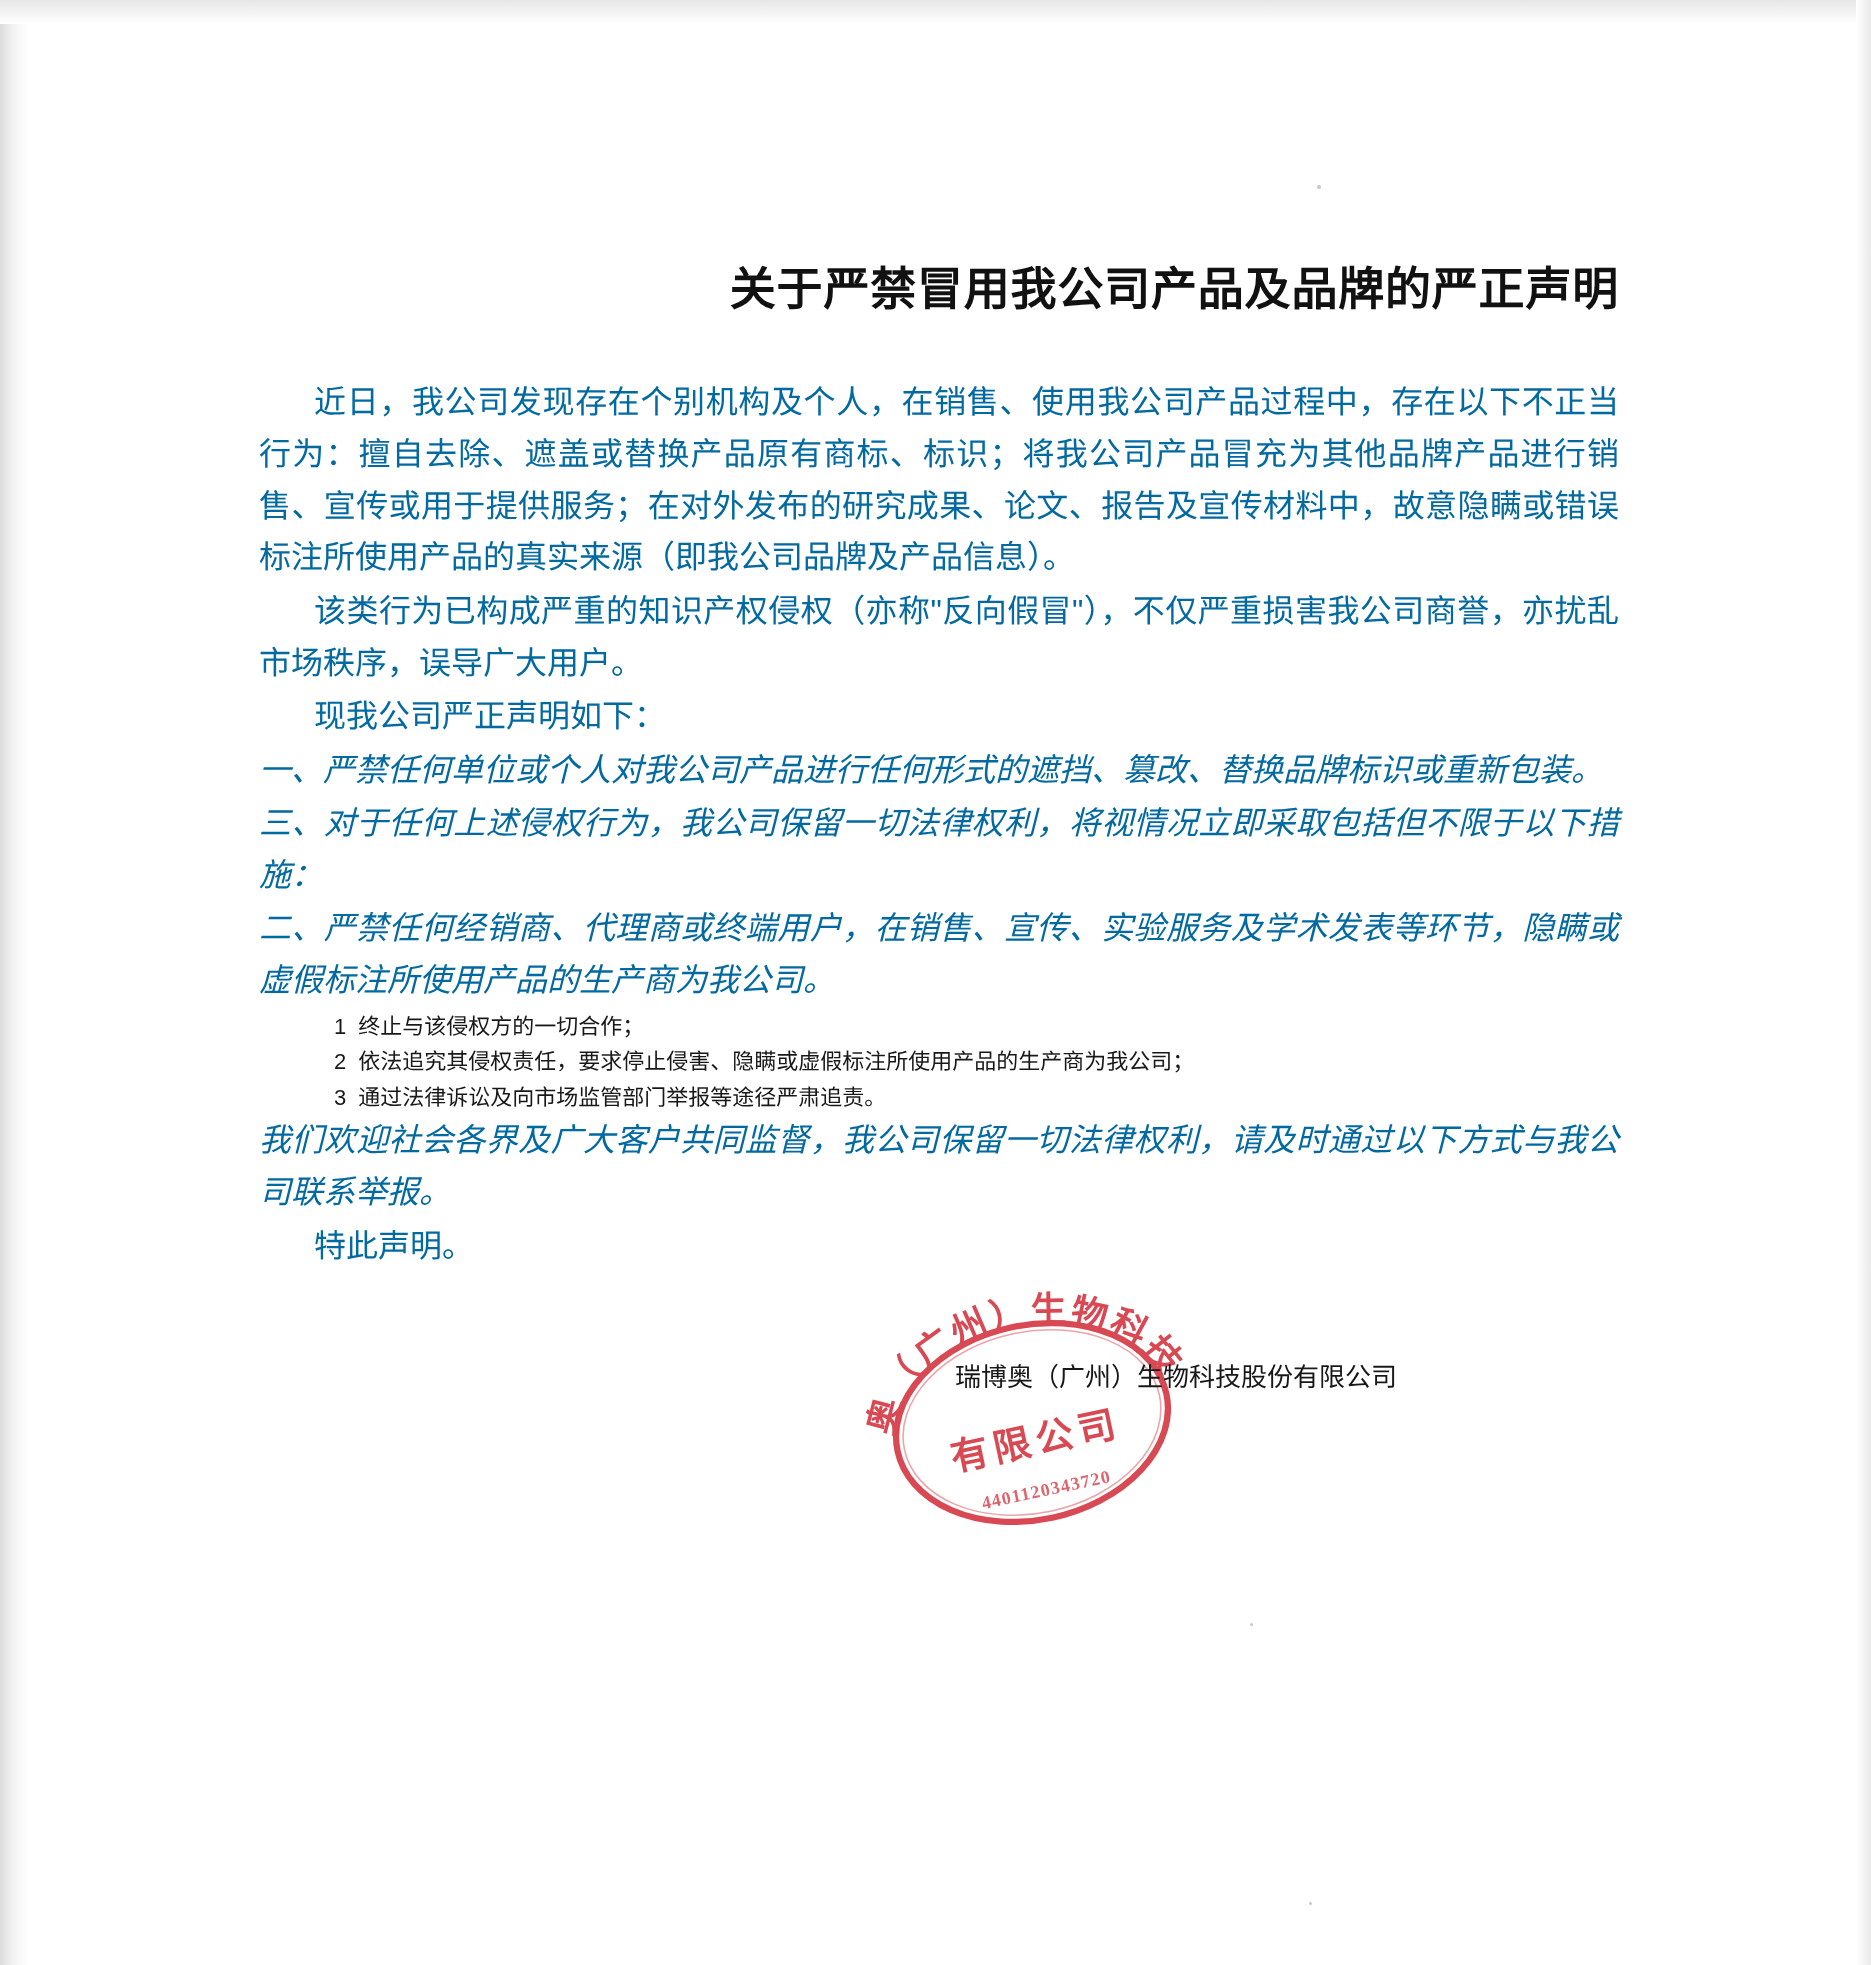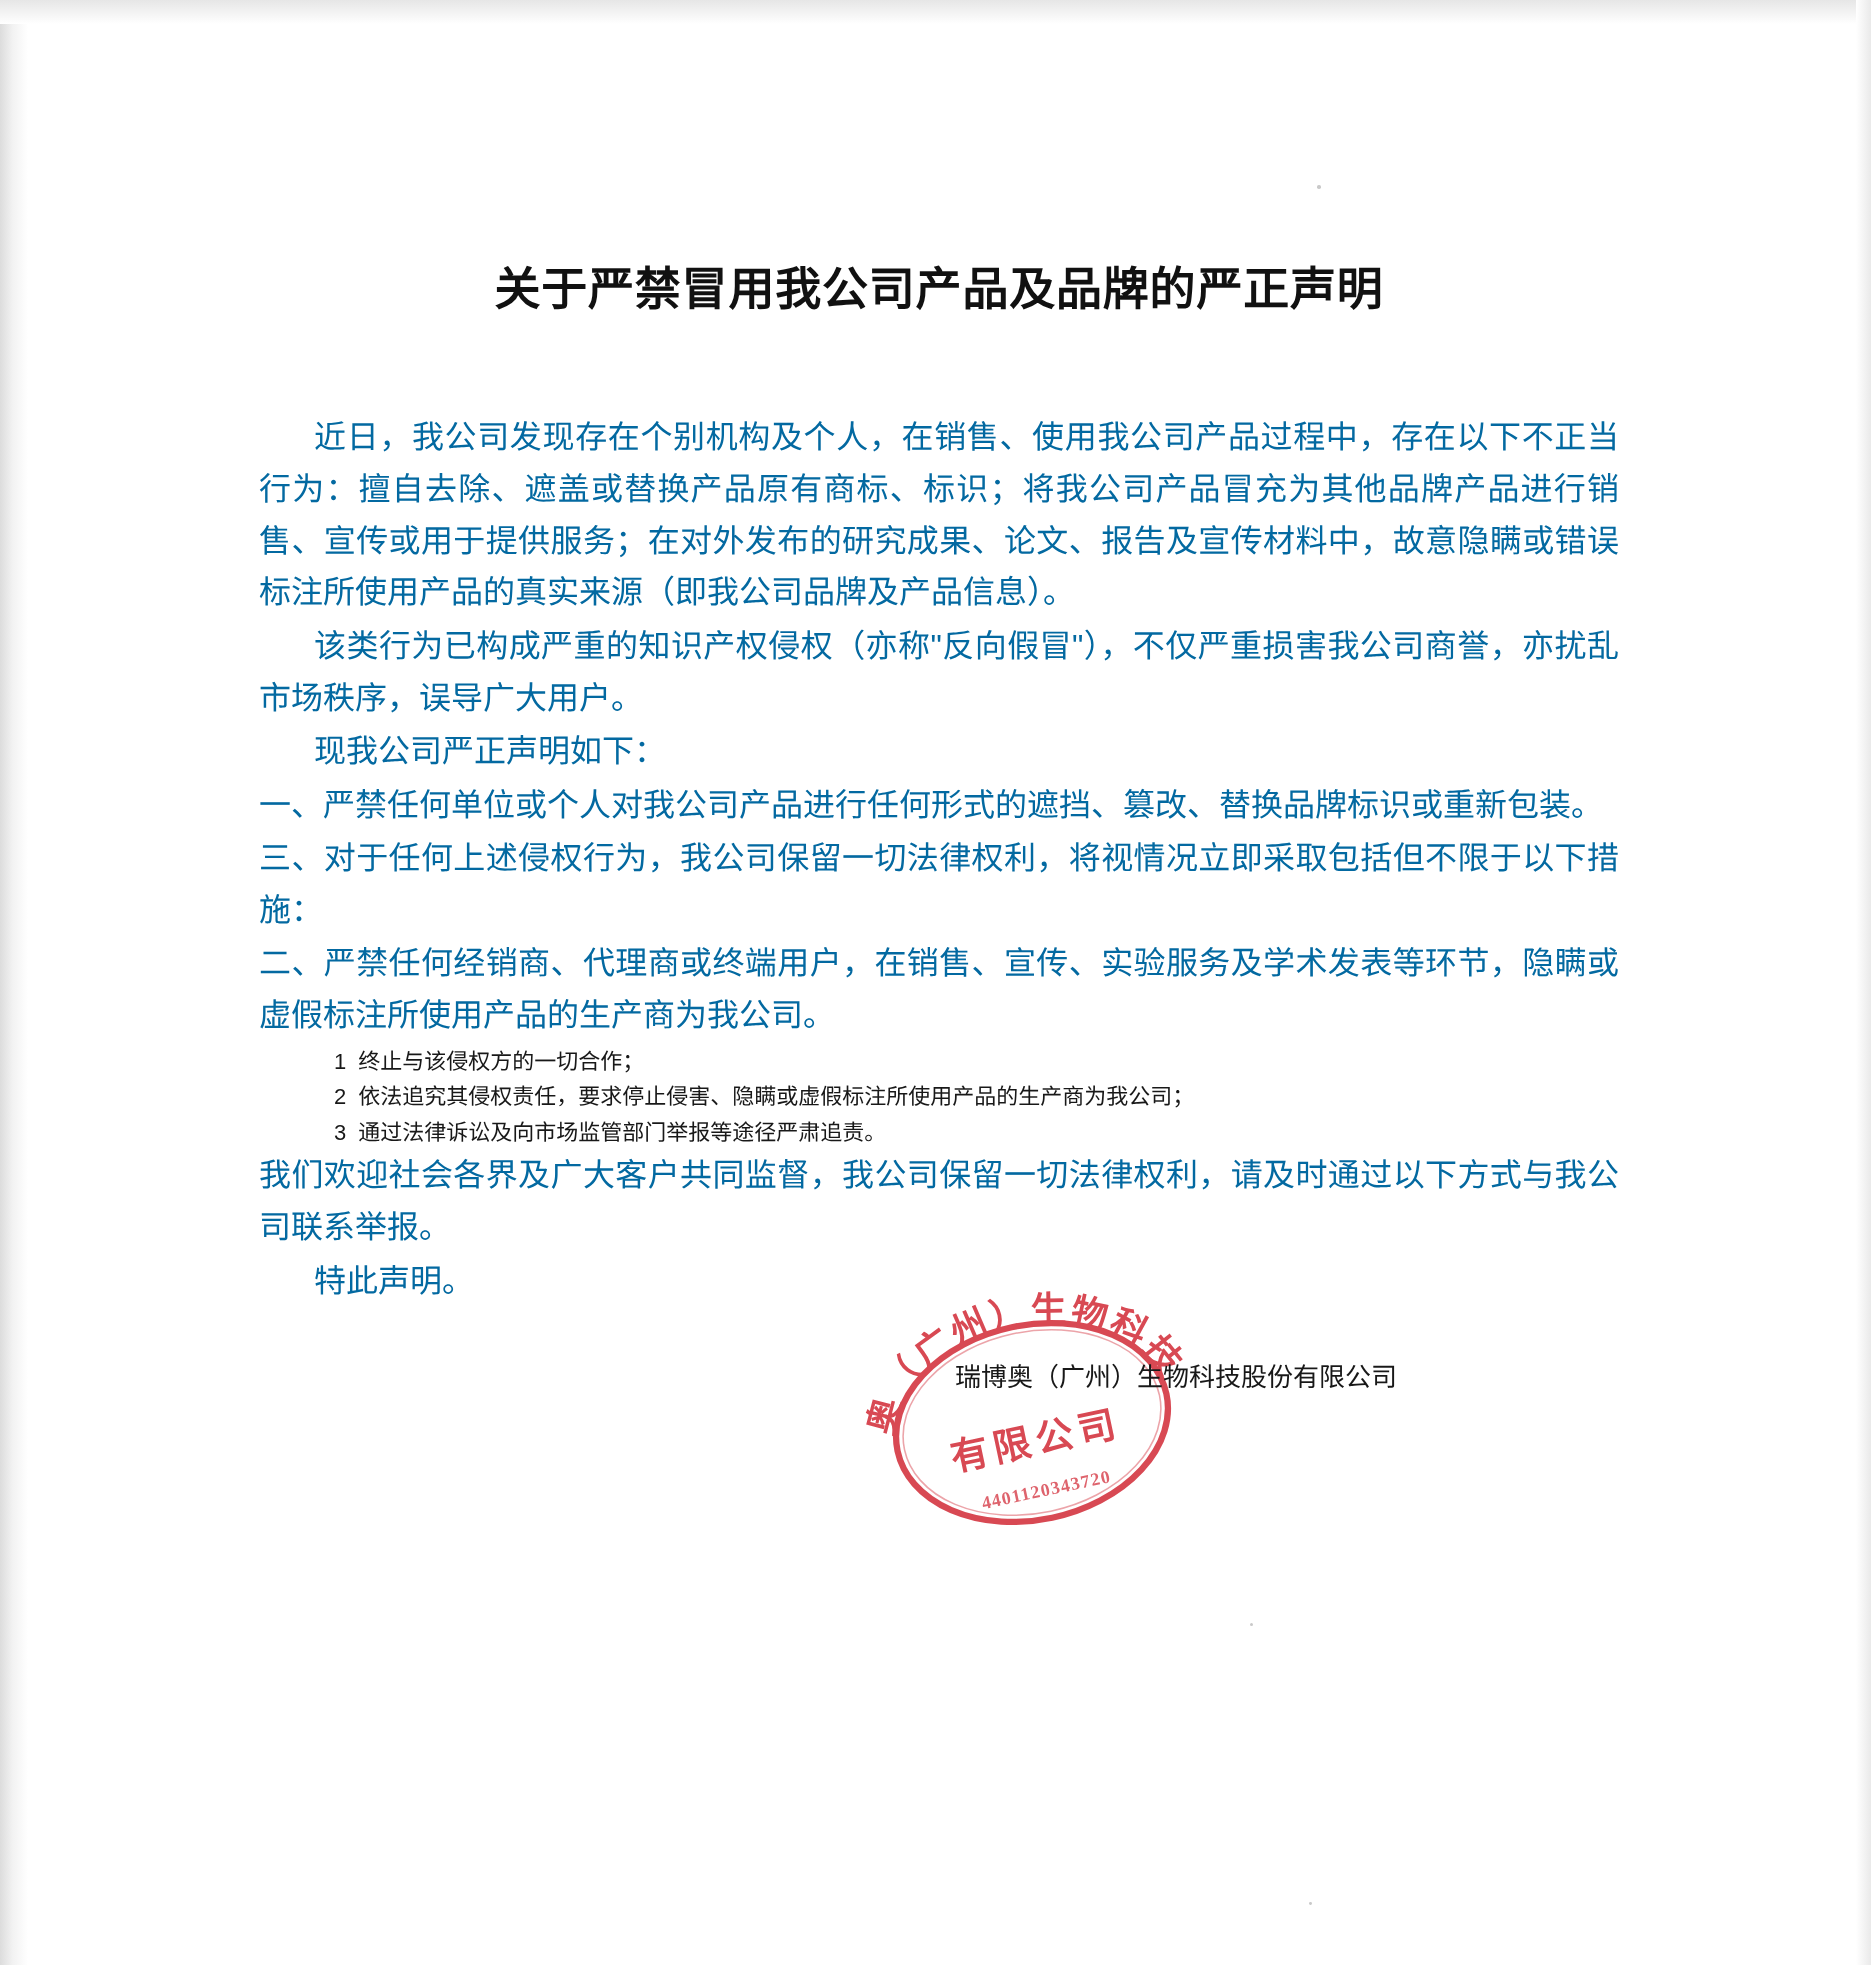--- a/index.html
+++ b/index.html
@@ -46,41 +46,42 @@
   }
 
   .content {
     position: absolute;
     left: 259px;
     top: 252px;
     width: 1360px;
   }
 
   .doc-title {
-    text-align: center;
+    text-align: right;
     font-size: 46px;
     font-weight: bold;
     letter-spacing: 0.8px;
-    margin: 0 0 94px 0;
+    margin: 0 0 59px 0;
     color: #111;
   }
 
   p.body-text {
     font-size: 32px;
     line-height: 1.62;
     margin: 0 0 1.6px 0;
     text-align: justify;
     text-justify: inter-ideograph;
     color: #0369a1;
   }
   p.indent {
     text-indent: 55px;
   }
   p.numbered {
     text-indent: 0;
+    font-style: italic;
   }
   .sub-item {
     font-size: 22px;
     line-height: 1.62;
     margin: 0;
     padding-left: 75px;
     color: #181818;
   }
   .sub-item .num {
     display: inline-block;

